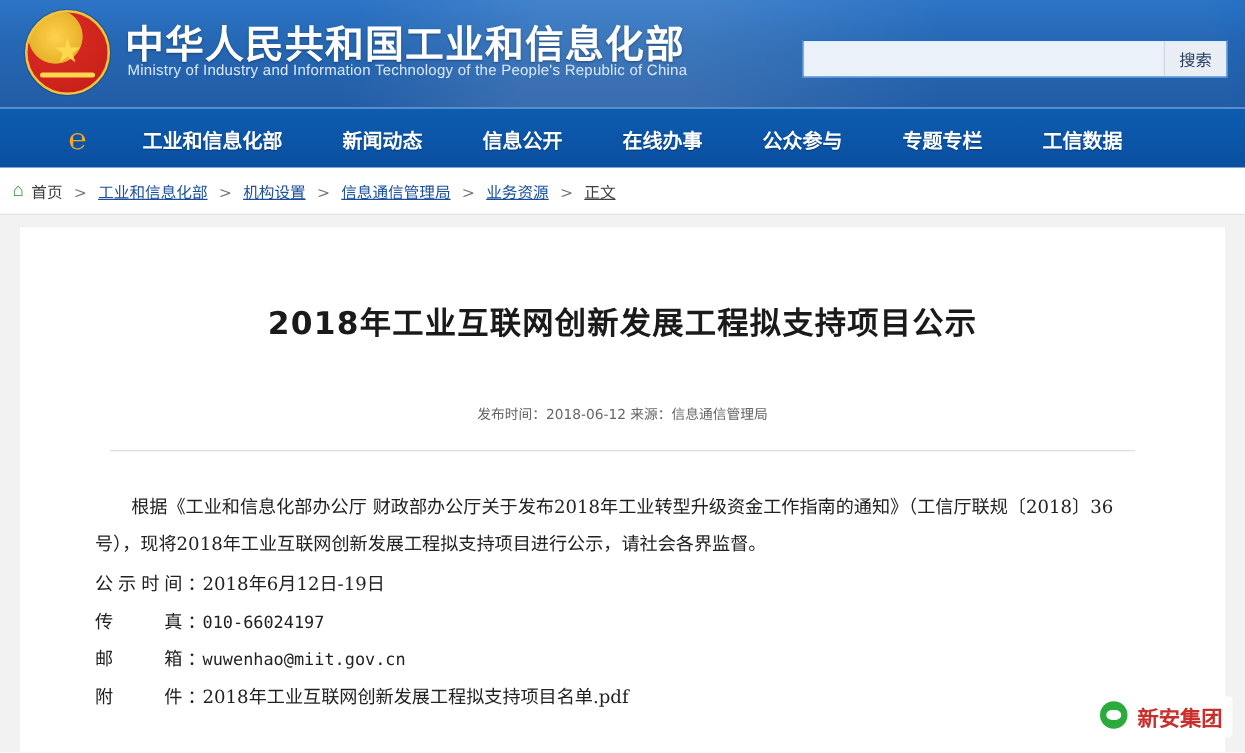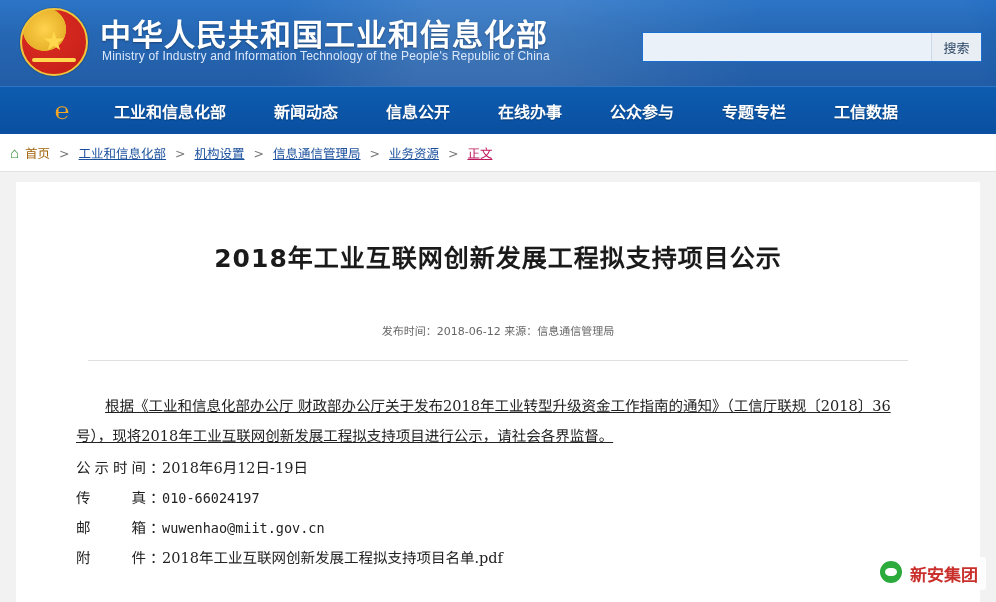--- a/index.html
+++ b/index.html
@@ -98,21 +98,21 @@
 
   
   .crumb-wrap {
     height: 38px; background:#fff; border-bottom:1px solid #e2e2e2;
     display:flex; align-items:center; padding-left: 10px;
   }
   .home-icon { color:#2e8b2e; font-size:15px; margin-right:6px; line-height:1; }
   .crumb { font-size: 12.5px; color:#333; font-family:"DejaVu Sans",sans-serif;}
   .crumb a { color:#1a4f9c; text-decoration: underline; cursor:pointer; }
   .crumb .sep { color:#777; margin: 0 5px; }
-  .crumb .cur { color:#be185d; text-decoration: underline; cursor:pointer;}
+  .crumb .cur { color:#404040; text-decoration: underline; cursor:pointer;}
 
   
   .body-bg { background:#f2f2f2; padding: 10px 0 0 0; height: 430px; }
   .paper {
     background:#fff; width: 964px; margin: 0 auto; height: 100%;
     padding: 28px 60px 0 60px; position:relative;
   }
   .doc-title {
     text-align:center; font-size: 25px; font-weight:bold; color:#1a1a1a;
     margin: 28px 0 0 0; letter-spacing:1px;
@@ -120,21 +120,21 @@
   }
   .doc-meta {
     text-align:center; font-size: 11px; color:#666; margin-top: 48px;
     font-family:"DejaVu Sans",sans-serif;
   }
   .divider { border-top:1px solid #e0e0e0; margin: 22px 12px 0 12px; }
   .content {
     margin-top: 30px; color:#222; font-size: 14.5px; line-height: 30px;
     font-family:"DejaVu Serif","Liberation Serif",serif;
   }
-  .content p { margin: 17px 0 2px 0; text-decoration: underline; }
+  .content p { margin: 17px 0 2px 0; }
   .indent { text-indent: 2em; }
   .kv { display:flex; }
   .kv .k { width: 86px; letter-spacing: 4px; white-space:nowrap; }
   .kv .v { flex:1; }
   .mono { font-family:"DejaVu Sans Mono","Liberation Mono",monospace; font-size:13.5px;}
 
   
   .badge {
     position:absolute; right: 10px; bottom: 12px;
     display:flex; 
@@ -180,21 +180,21 @@
       <div class="nav-item">在线办事</div>
       <div class="nav-item">公众参与</div>
       <div class="nav-item">专题专栏</div>
       <div class="nav-item">工信数据</div>
     </div>
   </div>
 
   <div class="crumb-wrap">
     <span class="home-icon">⌂</span>
     <span class="crumb">
-      <a style="text-decoration:none;color:#a16207;">首页</a>
+      <a style="text-decoration:none;color:#404040;">首页</a>
       <span class="sep">&gt;</span>
       <a>工业和信息化部</a>
       <span class="sep">&gt;</span>
       <a>机构设置</a>
       <span class="sep">&gt;</span>
       <a>信息通信管理局</a>
       <span class="sep">&gt;</span>
       <a>业务资源</a>
       <span class="sep">&gt;</span>
       <span class="cur">正文</span>

